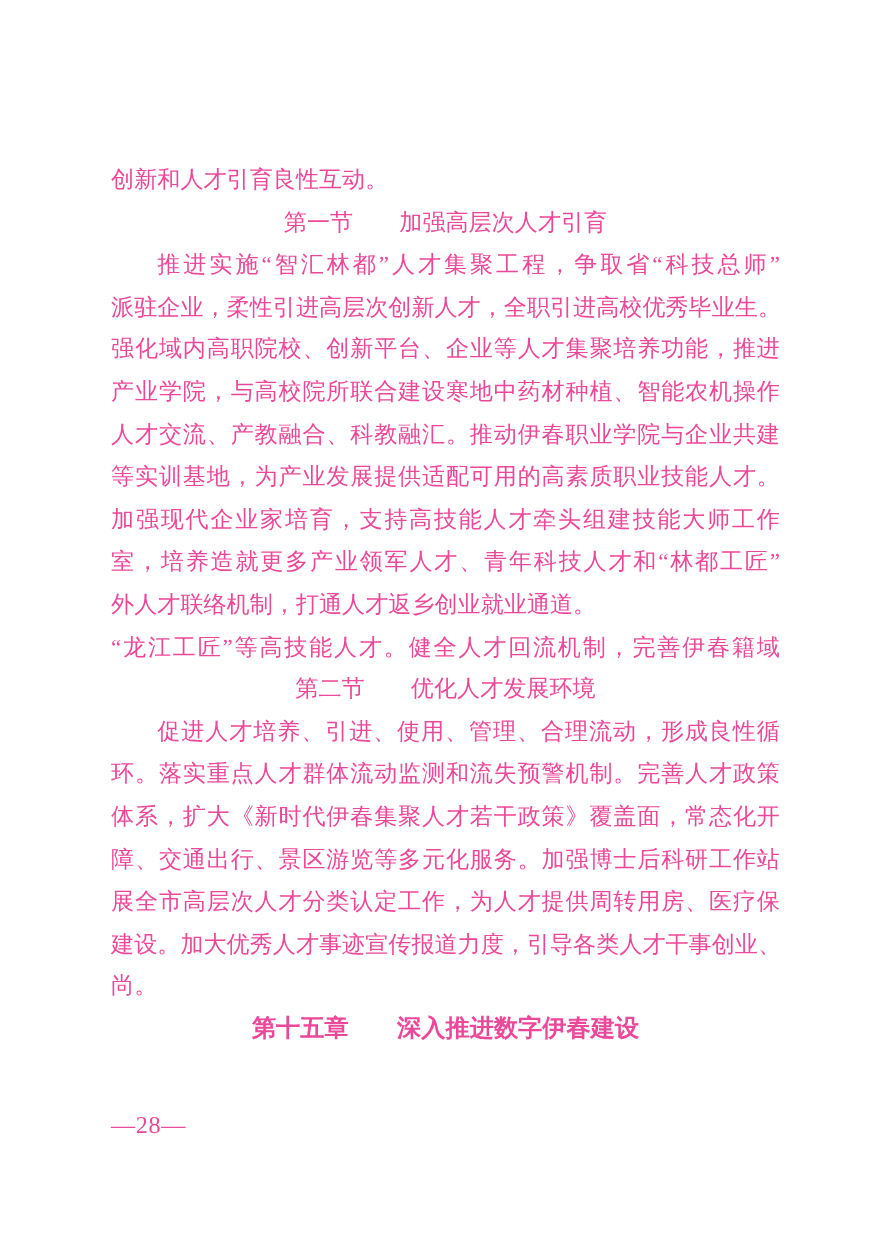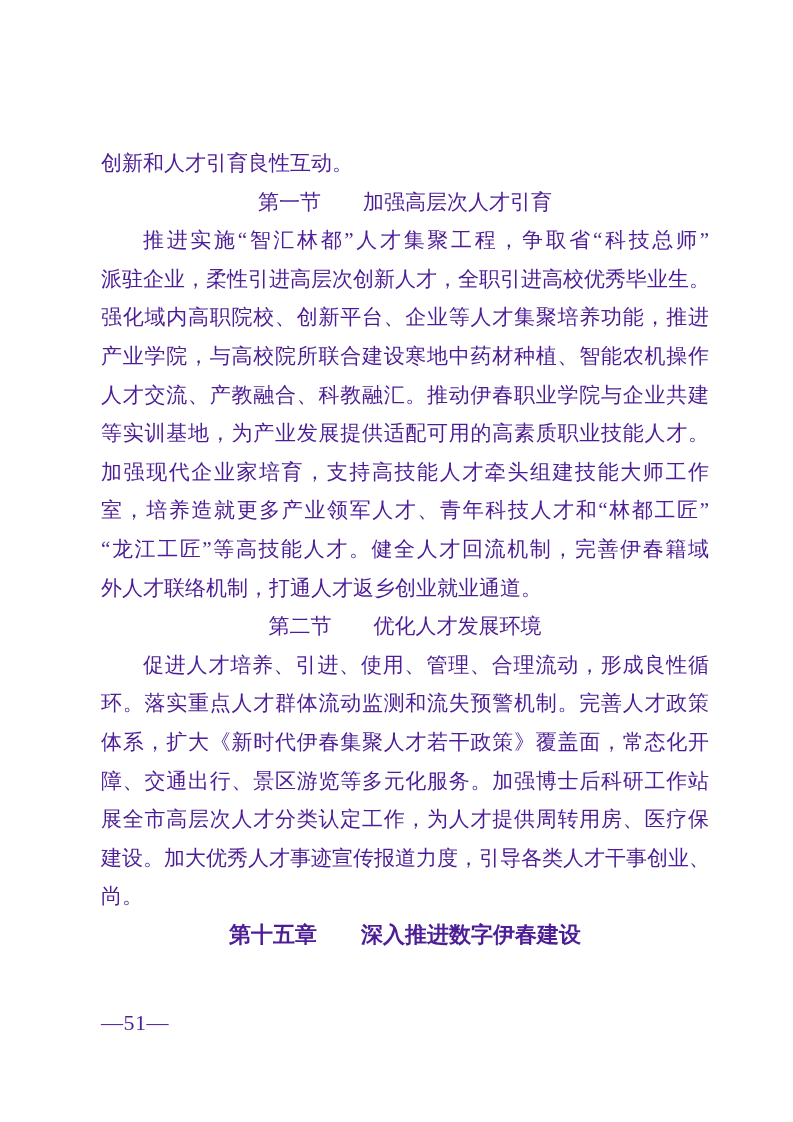--- a/index.html
+++ b/index.html
@@ -3,21 +3,21 @@
 <meta charset="utf-8">
 <style>
   * { margin: 0; padding: 0; box-sizing: border-box; }
   html, body { background: #888; }
   .page {
     position: relative;
     width: 793px;
     height: 1122px;
     margin: 0 auto;
     background: #ffffff;
-    color: #4c1d95;
+    color: #ec4899;
     font-family: "Liberation Serif", "DejaVu Serif", serif;
     overflow: hidden;
   }
   .content {
     position: absolute;
     left: 101px;
     top: 144px;
     width: 608px;
   }
   .line {
@@ -63,31 +63,31 @@
     <div class="line sec-heading">第一节　　加强高层次人才引育</div>
 
     <div class="line just indent">推进实施“智汇林都”人才集聚工程，争取省“科技总师”</div>
     <div class="line just">派驻企业，柔性引进高层次创新人才，全职引进高校优秀毕业生。</div>
     <div class="line just">强化域内高职院校、创新平台、企业等人才集聚培养功能，推进</div>
     <div class="line just">产业学院，与高校院所联合建设寒地中药材种植、智能农机操作</div>
     <div class="line just">人才交流、产教融合、科教融汇。推动伊春职业学院与企业共建</div>
     <div class="line just">等实训基地，为产业发展提供适配可用的高素质职业技能人才。</div>
     <div class="line just">加强现代企业家培育，支持高技能人才牵头组建技能大师工作</div>
     <div class="line just">室，培养造就更多产业领军人才、青年科技人才和“林都工匠”</div>
+    <div class="line">外人才联络机制，打通人才返乡创业就业通道。</div>
     <div class="line just">“龙江工匠”等高技能人才。健全人才回流机制，完善伊春籍域</div>
-    <div class="line">外人才联络机制，打通人才返乡创业就业通道。</div>
 
     <div class="line sec-heading">第二节　　优化人才发展环境</div>
 
     <div class="line just indent">促进人才培养、引进、使用、管理、合理流动，形成良性循</div>
     <div class="line just">环。落实重点人才群体流动监测和流失预警机制。完善人才政策</div>
     <div class="line just">体系，扩大《新时代伊春集聚人才若干政策》覆盖面，常态化开</div>
     <div class="line just">障、交通出行、景区游览等多元化服务。加强博士后科研工作站</div>
     <div class="line just">展全市高层次人才分类认定工作，为人才提供周转用房、医疗保</div>
     <div class="line just">建设。加大优秀人才事迹宣传报道力度，引导各类人才干事创业、</div>
     <div class="line">尚。</div>
 
     <div class="line chapter-heading">第十五章　　深入推进数字伊春建设</div>
 
   </div>
 
-  <div class="page-num">—51—</div>
+  <div class="page-num">—28—</div>
 </div>
 
 </body></html>

